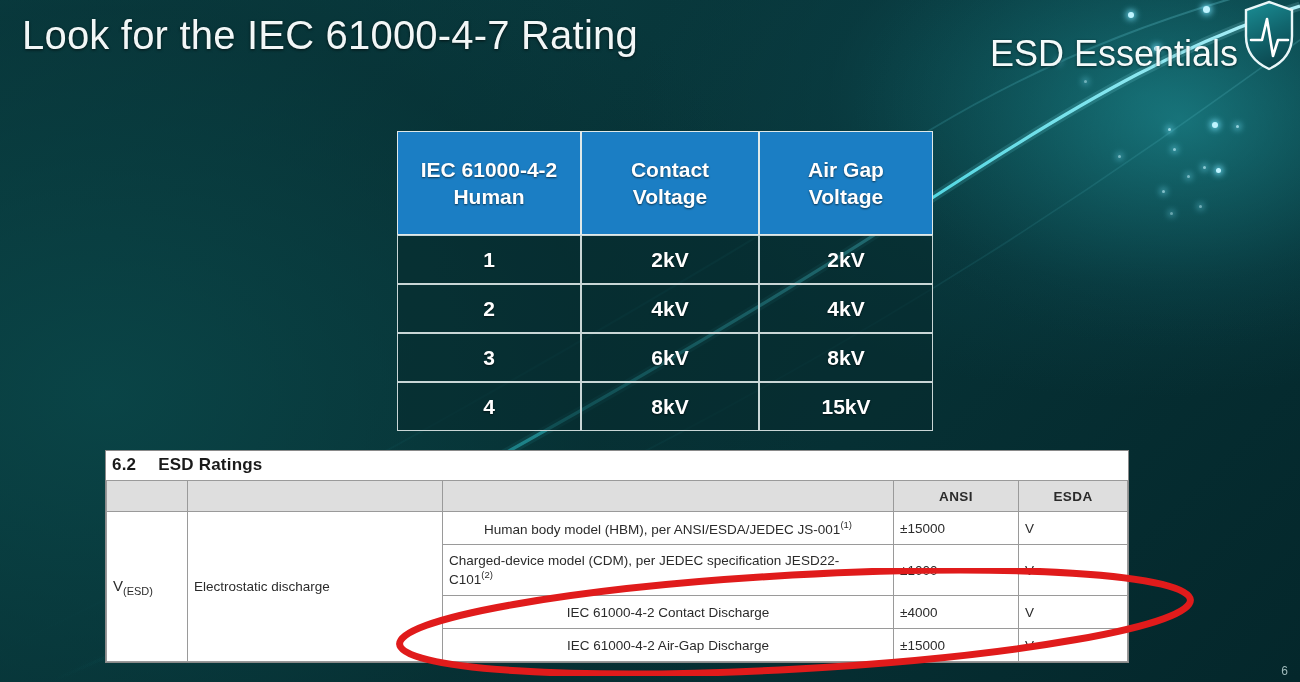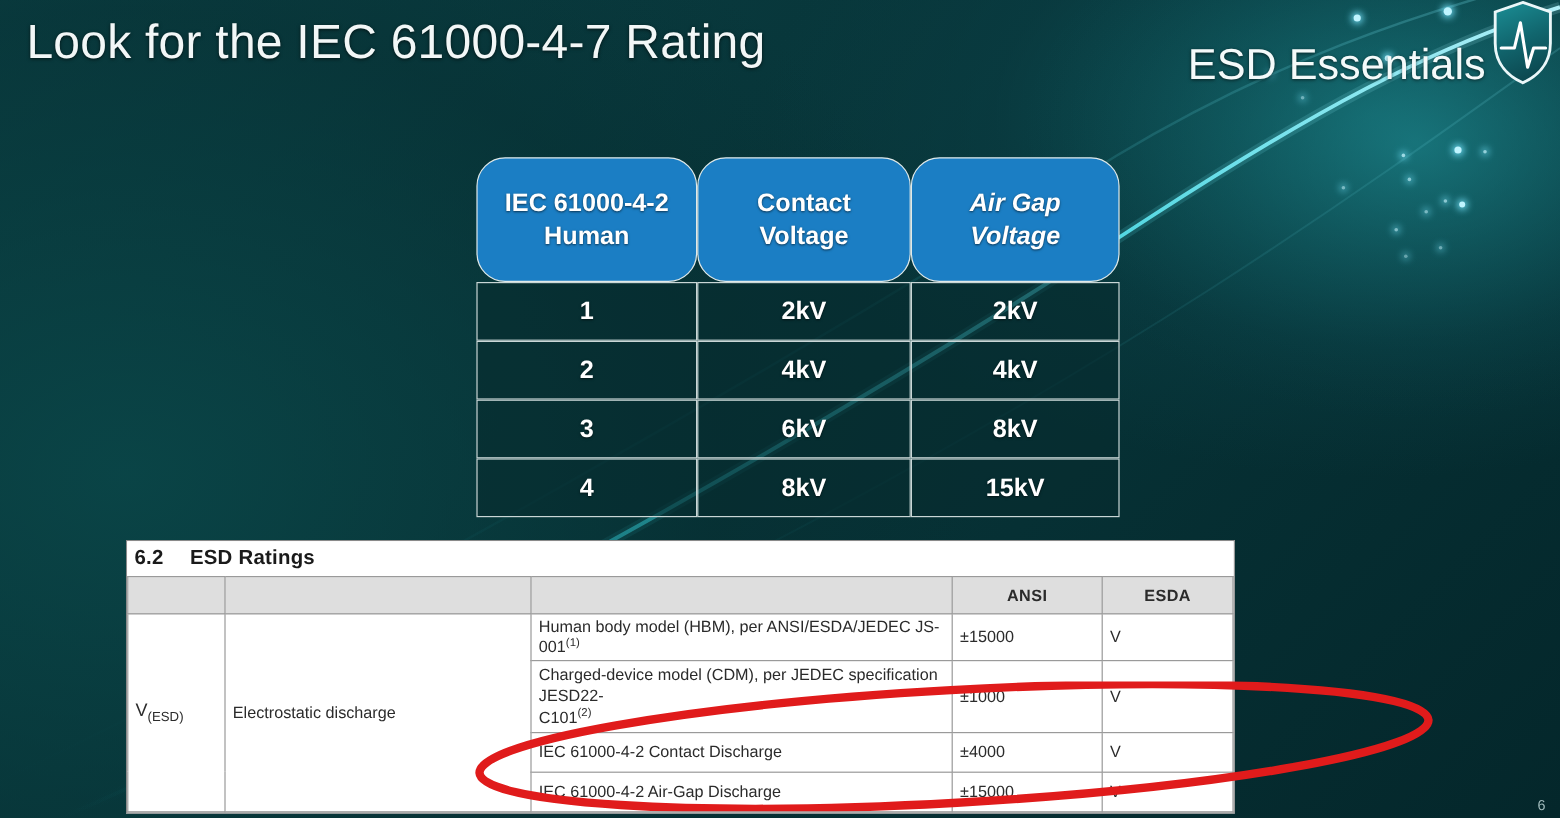--- a/index.html
+++ b/index.html
@@ -45,31 +45,30 @@
     border:1.5px solid #c9d6d6;
     text-align:center;vertical-align:middle;
     color:#ffffff;
     text-shadow:0 1px 2px rgba(0,0,0,.6);
   }
   .lvl-table thead td{
     background:#1b7ec4;
     font-weight:bold;font-size:21px;line-height:1.30;
     height:94px;padding:4px 2px;
     border-color:#dfe9e9;
-    border-radius:24px;
   }
   .lvl-table tbody td{
     background:rgba(7,44,47,0.62);
     font-weight:bold;font-size:21px;height:45px;
   }
-  .c1{width:178px;} .c2{width:172px;margin-left:36px;} .c3{width:168px;font-style:italic;}
+  .c1{width:178px;} .c2{width:172px;margin-left:36px;} .c3{width:168px;}
 
   
   .ds{
-    position:absolute;left:105px;top:450px;width:924px;
+    position:absolute;left:105px;top:450px;width:1024px;
     background:#ffffff;border:1px solid #8a8a8a;
     box-sizing:border-box;
   }
   .ds-title{
     font-size:17px;font-weight:bold;color:#1a1a1a;
     padding:4px 6px 5px 6px;background:#ffffff;
     letter-spacing:.2px;
   }
   .ds-title .num{margin-right:22px;}
   .ds-table{
@@ -84,21 +83,21 @@
   .hdr td.blank{background:#dedede;}
   .w-sym{width:68px;}
   .w-par{width:242px;}
   .w-desc{width:auto;}
   .w-val{width:112px;}
   .w-unit{width:96px;}
   .sym{font-size:15px;}
   .sym sub{font-size:11px;}
   sup{font-size:9.5px;vertical-align:super;}
   .val,.unit{text-align:left;}
-  .r-desc{height:26px;}
+  .r-desc{height:26px;text-align:center;}
   .r-desc2{height:44px;line-height:1.30;}
 
   
   .ellipse{
     position:absolute;left:393px;top:568px;width:805px;height:108px;
     pointer-events:none;
   }
   
   .pageno{
     position:absolute;right:12px;bottom:4px;

